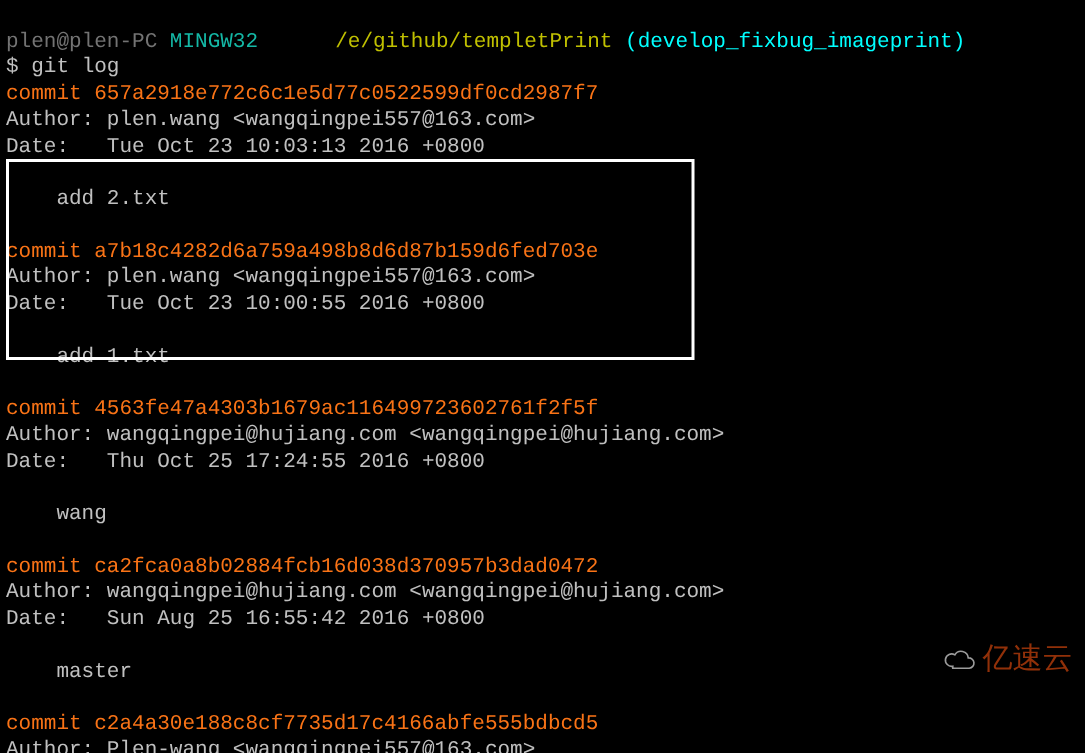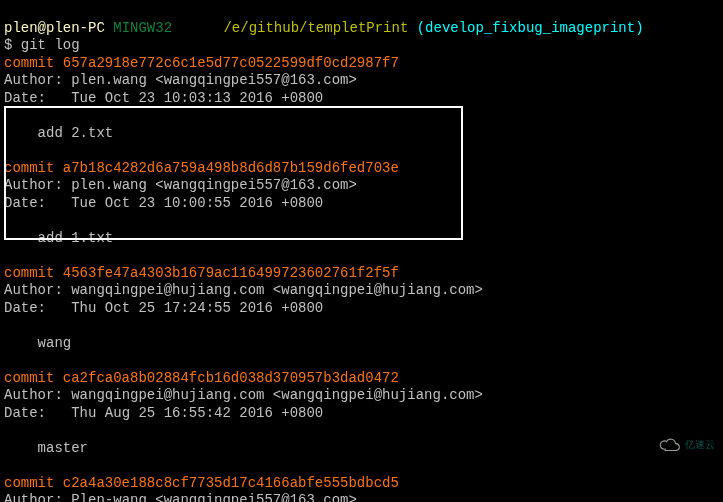--- a/index.html
+++ b/index.html
@@ -9,22 +9,22 @@
     color: #c0c0c0;
     font-family: "Consolas", "Courier New", monospace;
     font-size: 14px;
     line-height: 1.25;
     width: 723px;
     height: 502px;
     box-sizing: border-box;
     overflow: hidden;
     position: relative;
   }
-  .green { color: #fef9c3; }
-  .magenta { color: #15803d; }
+  .green { color: #737373; }
+  .magenta { color: #14b8a6; }
   .yellow { color: #c0c000; margin-left: 43px; }
   .cyan { color: #00ffff; }
   .white { color: #c0c0c0; }
   .gold { color: #f97316; }
   .prompt-line span { white-space: pre; }
   .line { white-space: pre; }
   .highlight-box {
     position: absolute;
     border: 2px solid #ffffff;
     left: 4px;
@@ -34,23 +34,23 @@
     pointer-events: none;
   }
   .watermark {
     position: absolute;
     right: 8px;
     bottom: 50px;
     display: flex;
     align-items: center;
     gap: 4px;
     opacity: 0.75;
-    color: #0f766e;
+    color: #c2410c;
     font-family: sans-serif;
-    font-size: 10px;
+    font-size: 20px;
     pointer-events: none;
   }
   .watermark svg { width: 22px; height: 14px; }
 </style>
 </head>
 <body>
 
 <div class="line prompt-line">
 <span class="green">plen</span><span class="green">@</span><span class="green">plen-PC</span><span class="white"> </span><span class="magenta">MINGW32</span><span class="white"> </span><span class="yellow">/e/github/templetPrint</span><span class="white"> </span><span class="cyan">(</span><span class="cyan">develop_fixbug_imageprint</span><span class="cyan">)</span>
 </div>
@@ -73,21 +73,21 @@
 
 <div class="line"><span class="gold">commit </span><span class="gold">4563fe47a4303b1679ac116499723602761f2f5f</span></div>
 <div class="line"><span>Author: </span><span>wangqingpei@hujiang.com &lt;wangqingpei@hujiang.com&gt;</span></div>
 <div class="line"><span>Date:   </span><span>Thu Oct 25 17:24:55 2016 +0800</span></div>
 <div class="line"> </div>
 <div class="line">    <span>wang</span></div>
 <div class="line"> </div>
 
 <div class="line"><span class="gold">commit </span><span class="gold">ca2fca0a8b02884fcb16d038d370957b3dad0472</span></div>
 <div class="line"><span>Author: </span><span>wangqingpei@hujiang.com &lt;wangqingpei@hujiang.com&gt;</span></div>
-<div class="line"><span>Date:   </span><span>Thu Aug 25 16:55:42 2016 +0800</span></div>
+<div class="line"><span>Date:   </span><span>Sun Aug 25 16:55:42 2016 +0800</span></div>
 <div class="line"> </div>
 <div class="line">    <span>master</span></div>
 <div class="line"> </div>
 
 <div class="line"><span class="gold">commit </span><span class="gold">c2a4a30e188c8cf7735d17c4166abfe555bdbcd5</span></div>
 <div class="line"><span>Author: </span><span>Plen-wang &lt;wangqingpei557@163.com&gt;</span></div>
 
 <div class="highlight-box"></div>
 
 <div class="watermark">

